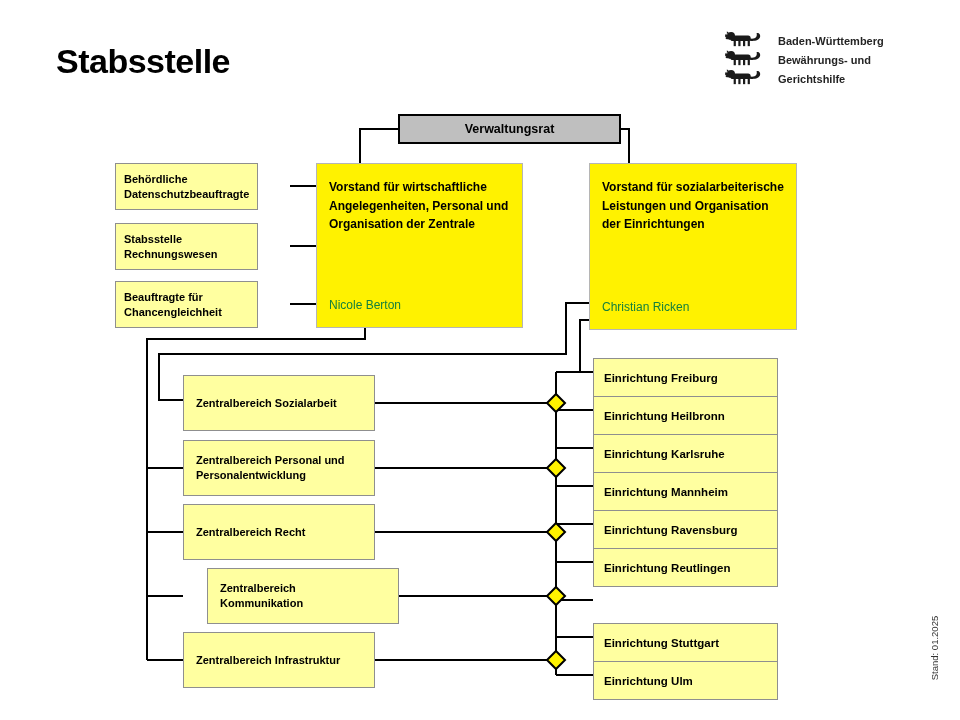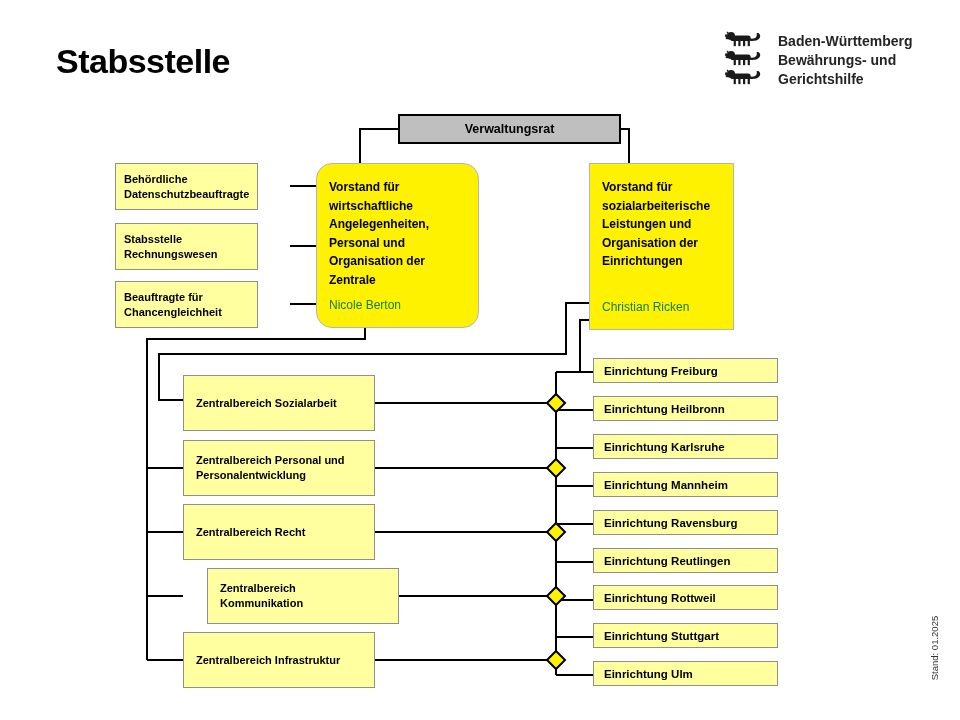--- a/index.html
+++ b/index.html
@@ -8,48 +8,48 @@
     font-family:"Liberation Sans", sans-serif;overflow:hidden;color:#000;
   }
   .page-title{
     position:absolute;left:56px;top:42px;font-size:34px;font-weight:bold;
     letter-spacing:-0.5px;color:#000;
   }
   
   .logo{position:absolute;left:720px;top:30px;display:flex;}
   .lions{display:flex;flex-direction:column;gap:2px;margin-right:12px;}
   .lion{width:46px;height:17px;}
-  .logo-text{font-size:14px;font-weight:bold;color:#242424;line-height:19px;padding-top:2px;}
+  .logo-text{font-size:11px;font-weight:bold;color:#242424;line-height:19px;padding-top:2px;}
   
   svg.wires{position:absolute;left:0;top:0;width:960px;height:720px;}
   
   .box{position:absolute;box-sizing:border-box;}
   .root-box{
     left:398px;top:114px;width:223px;height:30px;background:#BFBFBF;border:2px solid #000;
     display:flex;align-items:center;justify-content:center;font-weight:bold;font-size:12.5px;
   }
   .vorstand{
     background:#FFF200;border:1px solid #b5b5b5;padding:14px 12px;
     font-weight:bold;font-size:12px;line-height:1.55;
   }
   .vorstand .vname{
     position:absolute;left:12px;bottom:12px;font-weight:normal;color:#15803d;font-size:12px;
   }
-  .v-left{left:316px;top:163px;width:163px;height:165px;border-radius:16px;}
-  .v-right{left:589px;top:163px;width:145px;height:167px;}
+  .v-left{left:316px;top:163px;width:207px;height:165px;}
+  .v-right{left:589px;top:163px;width:208px;height:167px;}
   .stab{
     left:115px;width:143px;height:47px;background:#FFFFA0;border:1px solid #8f8f8f;
     display:flex;align-items:center;padding:2px 8px;font-weight:bold;font-size:11px;line-height:1.3;
   }
   .zb{
     left:183px;width:192px;height:56px;background:#FFFFA0;border:1px solid #8f8f8f;
     display:flex;align-items:center;padding:2px 26px 2px 12px;font-weight:bold;font-size:11px;line-height:1.35;
   }
   .er{
-    left:593px;width:185px;height:25px;background:#FFFFA0;border:1px solid #8f8f8f;
+    left:593px;width:185px;height:39px;background:#FFFFA0;border:1px solid #8f8f8f;
     display:flex;align-items:center;padding:0 16px 0 10px;font-weight:bold;font-size:11.5px;
   }
   .stand{
     position:absolute;left:881px;top:641px;width:110px;height:14px;
     transform:rotate(-90deg);font-size:9.5px;color:#333;text-align:center;white-space:nowrap;
   }
 </style>
 </head>
 <body>
 
@@ -205,23 +205,20 @@
   </div>
   <div class="box er" style="top:472px;">
     <span>Einrichtung Mannheim</span>
   </div>
   <div class="box er" style="top:510px;">
     <span>Einrichtung Ravensburg</span>
   </div>
   <div class="box er" style="top:548px;">
     <span>Einrichtung Reutlingen</span>
   </div>
-  <div class="box er" style="top:585px;">
-    <span>Einrichtung Rottweil</span>
-  </div>
   <div class="box er" style="top:623px;">
     <span>Einrichtung Stuttgart</span>
   </div>
   <div class="box er" style="top:661px;">
     <span>Einrichtung Ulm</span>
   </div>
 
   <div class="stand">Stand: 01.2025</div>
 
 </div>

